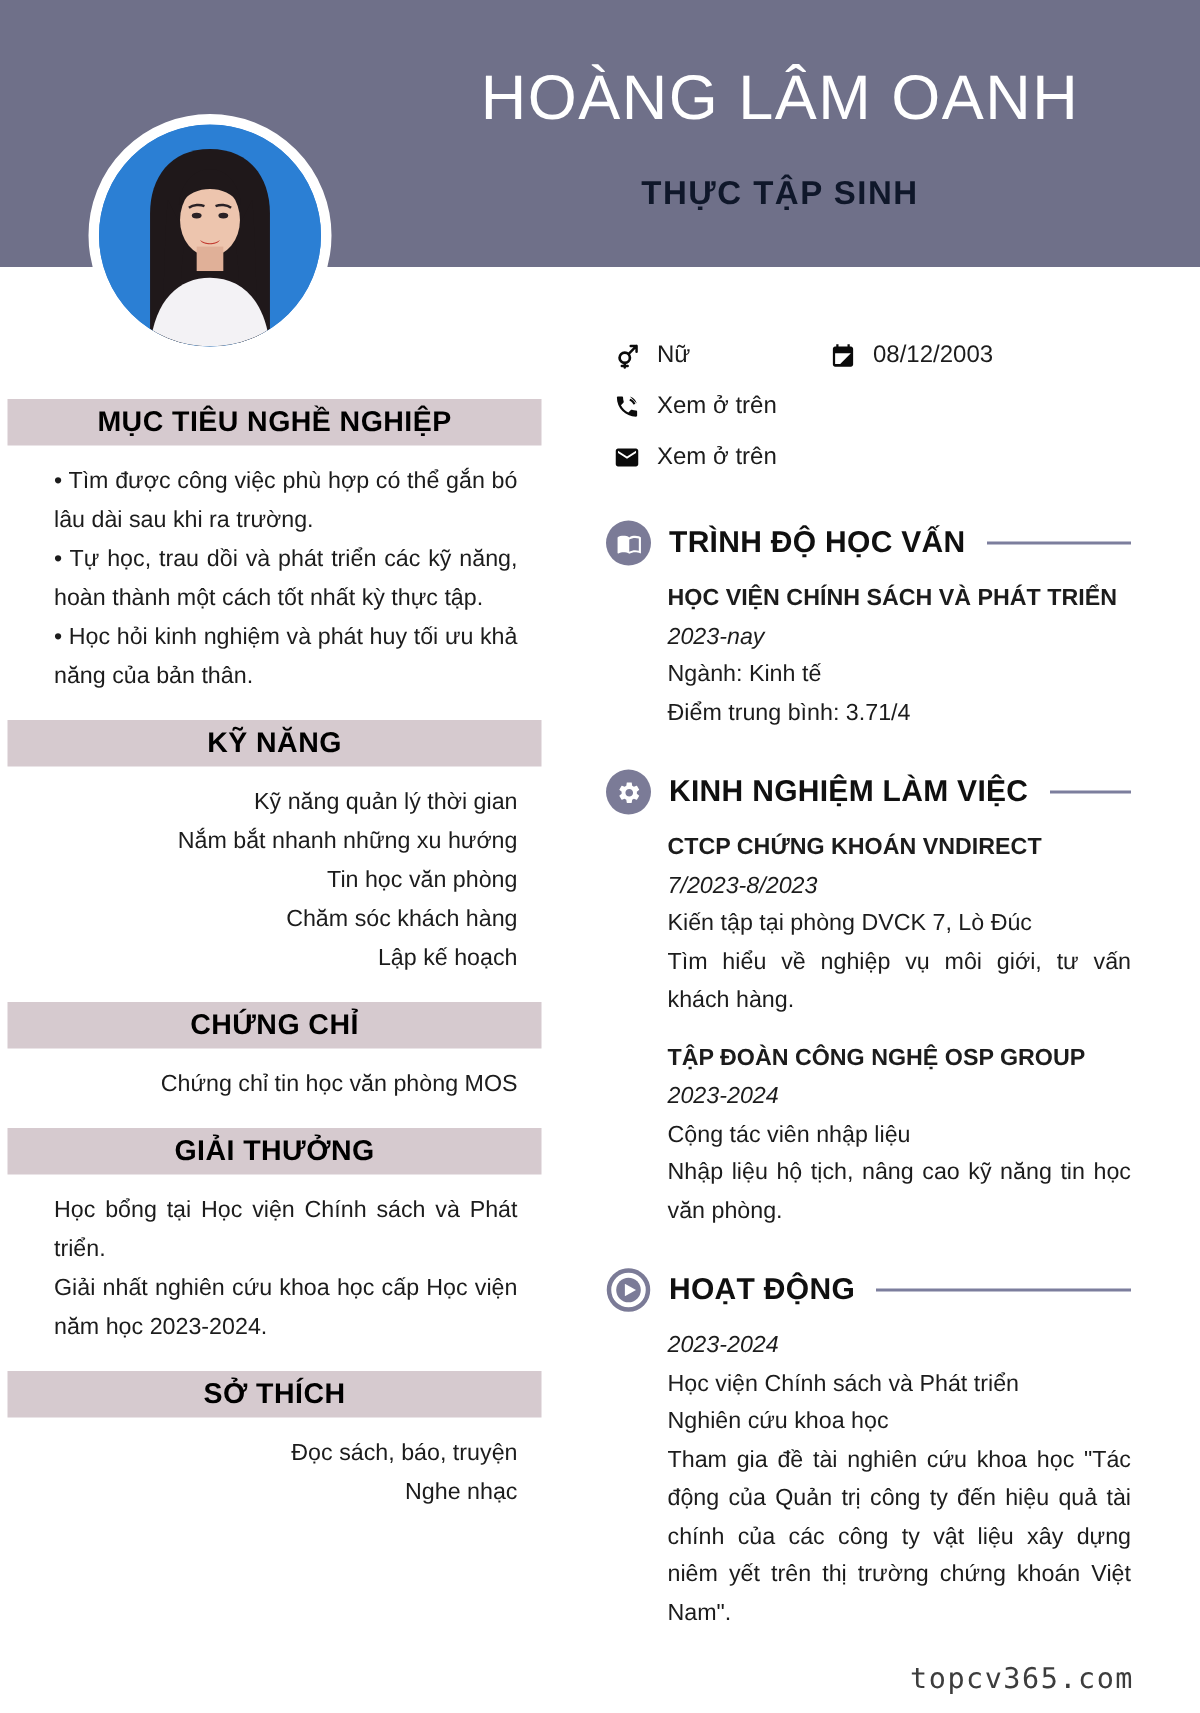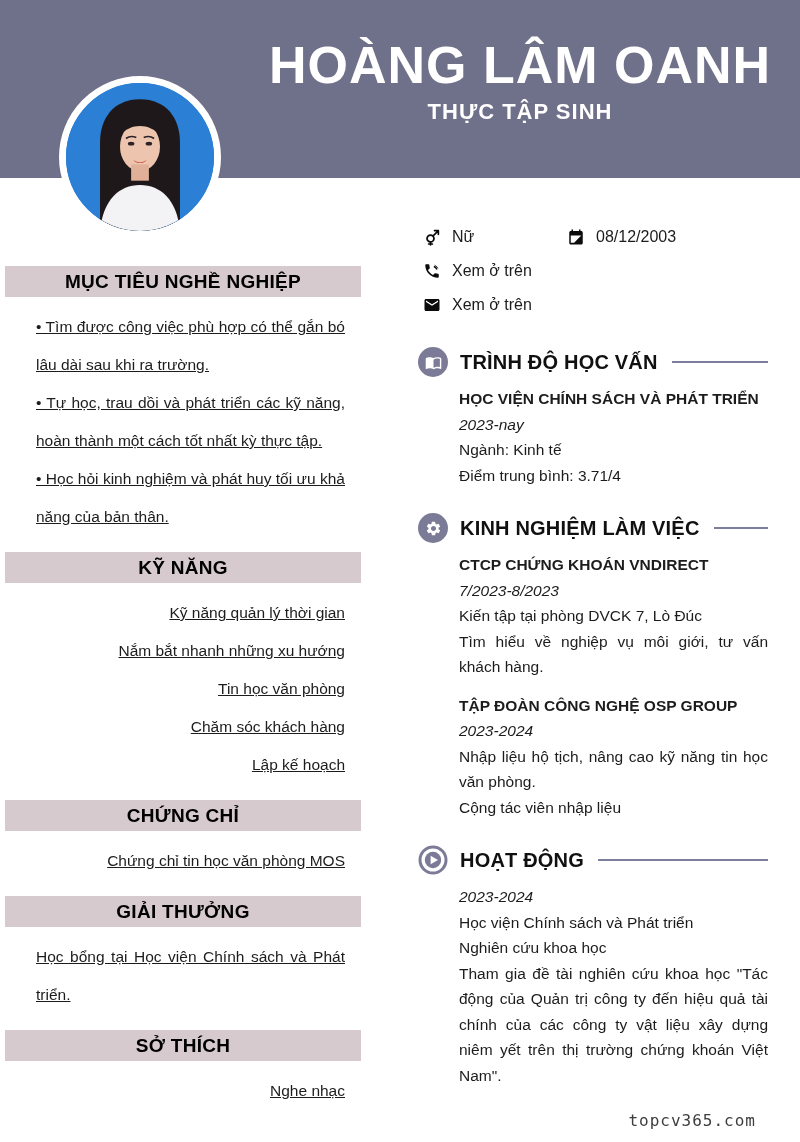--- a/index.html
+++ b/index.html
@@ -2,36 +2,36 @@
 <html><head>
 <meta charset="utf-8">
 <style>
   html,body{margin:0;padding:0;background:#fff;}
   .page{position:relative;width:800px;height:1142px;background:#fff;overflow:hidden;
         font-family:"Liberation Sans",sans-serif;color:#1c1c1c;}
 
   
   .hdr{position:absolute;left:0;top:0;width:800px;height:178px;background:#6F7089;}
   .hdr-text{position:absolute;left:250px;top:42px;width:540px;text-align:center;}
-  .name{margin:0;font-size:52px;line-height:46px;font-weight:bold;color:#fff;letter-spacing:1px;}
-  .sub{margin-top:11px;font-size:22px;font-weight:bold;color:#ffffff;letter-spacing:1px;}
+  .name{margin:0;font-size:42px;line-height:46px;font-weight:normal;color:#fff;letter-spacing:1px;}
+  .sub{margin-top:28px;font-size:22px;font-weight:bold;color:#0f172a;letter-spacing:1px;}
   .avatar{position:absolute;left:59px;top:76px;width:148px;height:148px;border-radius:50%;
           border:7px solid #fff;overflow:hidden;background:#2b7fd4;}
   .avatar svg{display:block;width:100%;height:100%;}
 
   
   .left{position:absolute;left:5px;top:266px;width:356px;}
   .bar{height:31px;background:#D6CACF;color:#000000;font-weight:bold;font-size:19px;
        text-align:center;line-height:31px;letter-spacing:.3px;}
-  .lcontent{margin:11px 0 16px;padding:0 16px 0 31px;font-size:15.5px;line-height:38px;text-decoration:underline;}
+  .lcontent{margin:11px 0 16px;padding:0 16px 0 31px;font-size:15.5px;line-height:26px;}
   .lcontent p{margin:0;text-align:justify;}
   .lcontent .line{text-align:right;}
 
   
-  .right{position:absolute;left:418px;top:220px;width:350px;}
+  .right{position:absolute;left:404px;top:220px;width:350px;}
   .contact{margin-left:5px;}
   .crow{display:flex;align-items:center;height:34px;}
   .citem{display:flex;align-items:center;gap:11px;font-size:16px;}
   .citem.gender{width:144px;}
   .cicon{width:18px;height:18px;flex:0 0 18px;display:flex;align-items:center;}
   .cicon svg{width:18px;height:18px;fill:#0b0b0b;}
 
   .sec{margin-top:25px;}
   .sec-head{display:flex;align-items:center;height:30px;}
   .badge{width:30px;height:30px;border-radius:50%;background:#7B7B97;flex:0 0 30px;
@@ -43,21 +43,21 @@
              letter-spacing:.2px;white-space:nowrap;}
   .rule{flex:1;height:2.5px;background:#7C7E9D;margin-left:14px;}
   .sec-body{margin:9px 0 0 41px;font-size:15.5px;line-height:25.5px;}
   .org{font-weight:bold;}
   .period{font-style:italic;}
   .just{text-align:justify;}
   .job + .job{margin-top:13px;}
 
   
   .wm{position:absolute;right:44px;bottom:12px;font-family:"DejaVu Sans Mono",monospace;
-      font-size:16px;color:#3d3d3d;letter-spacing:1px;}
+      font-size:19px;color:#3d3d3d;letter-spacing:1px;}
 </style>
 </head>
 <body>
 
 <div class="page">
 
   <div class="hdr">
     <div class="hdr-text">
       <h1 class="name">HOÀNG LÂM OANH</h1>
       <div class="sub">THỰC TẬP SINH</div>
@@ -108,26 +108,28 @@
     </div>
     <div class="lcontent">
       <p class="line">Chứng chỉ tin học văn phòng MOS</p>
     </div>
 
     <div class="bar">
       <span>GIẢI THƯỞNG</span>
     </div>
     <div class="lcontent">
       <p>Học bổng tại Học viện Chính sách và Phát triển.</p>
+      <p>Giải nhất nghiên cứu khoa học cấp Học viện năm học 2023-2024.</p>
     </div>
 
     <div class="bar">
       <span>SỞ THÍCH</span>
     </div>
     <div class="lcontent">
+      <p class="line">Đọc sách, báo, truyện</p>
       <p class="line">Nghe nhạc</p>
     </div>
 
   </div>
 
   <div class="right">
 
     <div class="contact">
       <div class="crow">
         <div class="citem gender">
@@ -202,22 +204,22 @@
       <div class="sec-body">
         <div class="job">
           <div class="org">CTCP CHỨNG KHOÁN VNDIRECT</div>
           <div class="period">7/2023-8/2023</div>
           <div class="just">Kiến tập tại phòng DVCK 7, Lò Đúc</div>
           <div class="just">Tìm hiểu về nghiệp vụ môi giới, tư vấn khách hàng.</div>
         </div>
         <div class="job">
           <div class="org">TẬP ĐOÀN CÔNG NGHỆ OSP GROUP</div>
           <div class="period">2023-2024</div>
+          <div class="just">Cộng tác viên nhập liệu</div>
           <div class="just">Nhập liệu hộ tịch, nâng cao kỹ năng tin học văn phòng.</div>
-          <div class="just">Cộng tác viên nhập liệu</div>
         </div>
       </div>
     </div>
 
     <div class="sec">
       <div class="sec-head">
         <span class="badge ring">
           <svg viewBox="0 0 30 30">
               <circle cx="15" cy="15" r="13" fill="none" stroke="#7B7B97" stroke-width="3"></circle>
               <circle cx="15" cy="15" r="8.2" fill="#7B7B97"></circle>

